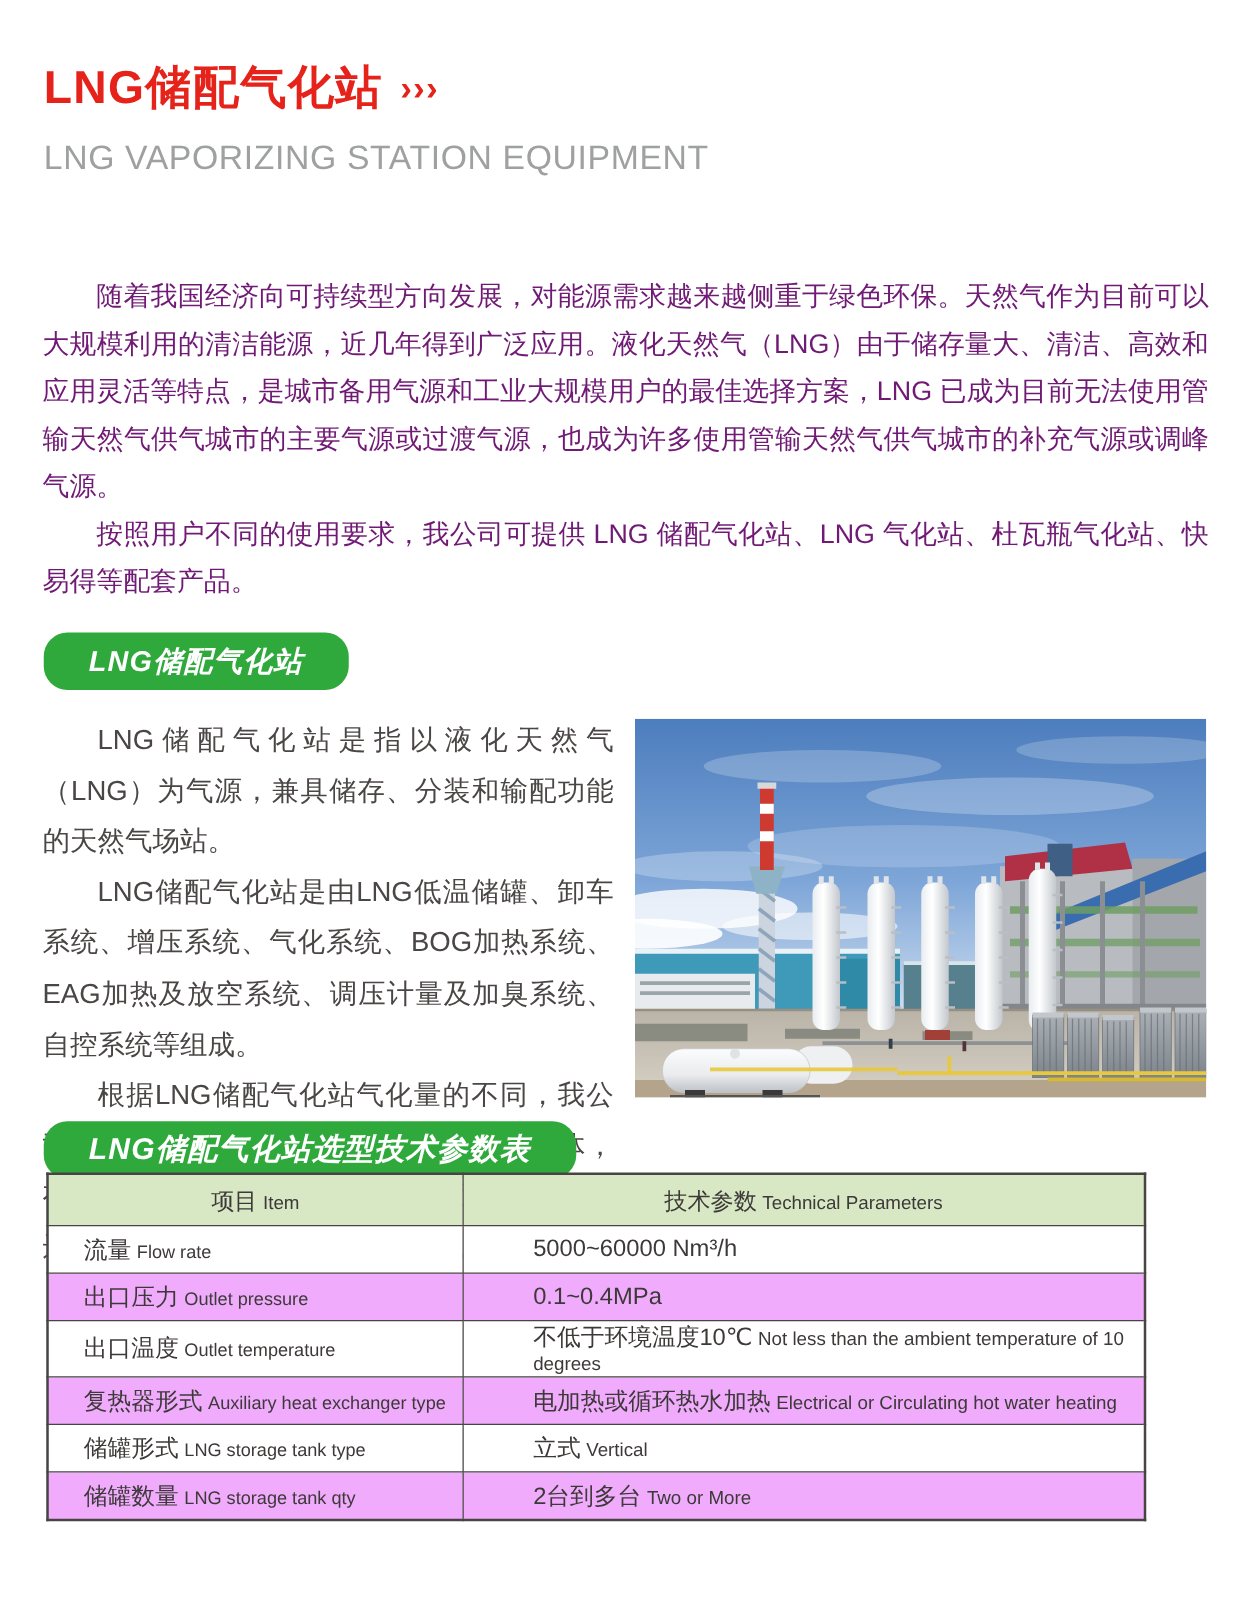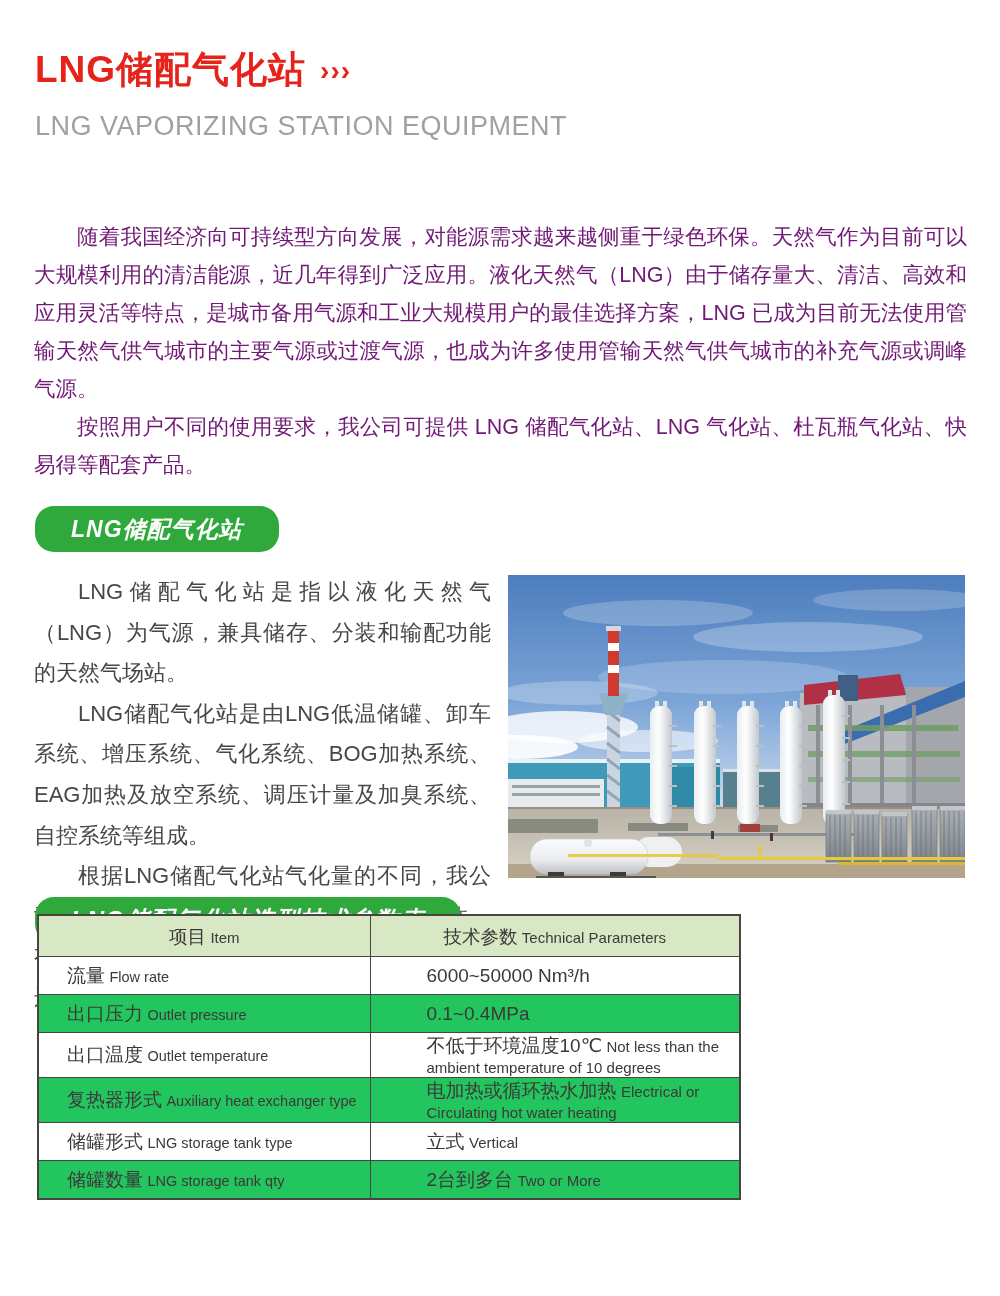--- a/index.html
+++ b/index.html
@@ -23,28 +23,28 @@
     padding:4px 36px;letter-spacing:1px;white-space:nowrap;font-style:italic;
   }
   .badge1{top:506px;}
   .badge2{top:897px;font-size:24px;}
   
   .col-text{position:absolute;left:34px;top:572px;width:457px;}
   .col-text p{margin:0;text-indent:2em;text-align:justify;font-size:22px;line-height:40.6px;color:#4a4645;}
   .photo{position:absolute;left:508px;top:575px;width:457px;height:303px;display:block;}
   
   table.spec{
-    position:absolute;left:37px;top:914px;width:704px;border-collapse:collapse;
+    position:absolute;left:37px;top:938px;width:880px;border-collapse:collapse;
     border:2px solid #474442;table-layout:fixed;
   }
   table.spec th,table.spec td{border:1.5px solid #474442;padding:0;}
   table.spec col.c1{width:332px;}
   table.spec th{height:40px;background:#d8e8c4;font-weight:normal;text-align:center;}
   table.spec td{height:37px;}
-  tr.green td{background:#22c55e;}
+  tr.green td{background:#f0abfc;}
   tr.white td{background:#ffffff;}
   .cn{font-size:19px;color:#3d3938;}
   .en{font-size:14.5px;color:#3d3938;}
   .hcn{font-size:18.5px;color:#3d3938;}
   .hen{font-size:15px;color:#3d3938;}
   td .cell{padding-left:28px;}
   td .cellv{padding-left:56px;}
   .vcn{font-size:19px;color:#3d3938;}
   .ven{font-size:15px;color:#3d3938;}
 </style>
@@ -276,21 +276,21 @@
           <span class="hen">Technical Parameters</span>
         </th>
       </tr>
     </thead>
     <tbody>
       <tr class="white">
         <td>
             <div class="cell"><span class="cn">流量</span> <span class="en">Flow rate</span></div>
           </td>
         <td>
-            <div class="cellv"><span class="vcn">6000~50000 Nm³/h</span> <span class="ven"></span></div>
+            <div class="cellv"><span class="vcn">5000~60000 Nm³/h</span> <span class="ven"></span></div>
           </td>
       </tr>
       <tr class="green">
         <td>
             <div class="cell"><span class="cn">出口压力</span> <span class="en">Outlet pressure</span></div>
           </td>
         <td>
             <div class="cellv"><span class="vcn">0.1~0.4MPa</span> <span class="ven"></span></div>
           </td>
       </tr>

